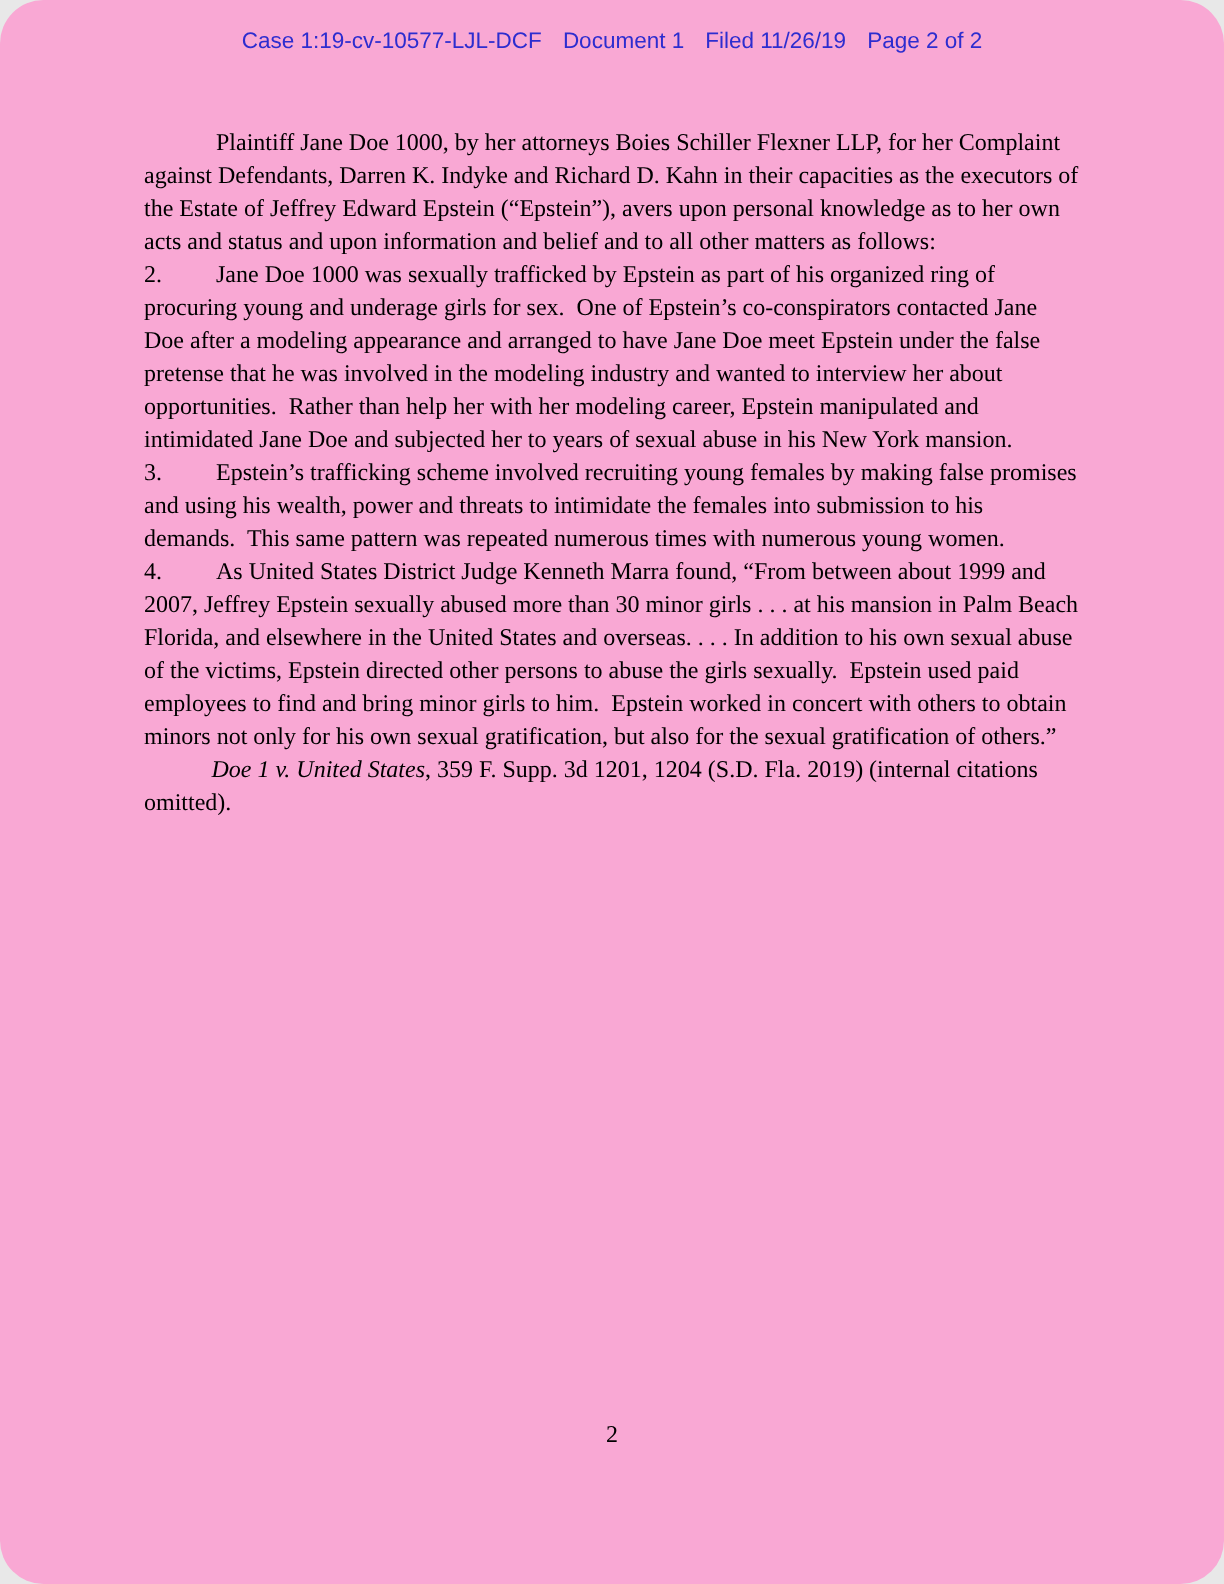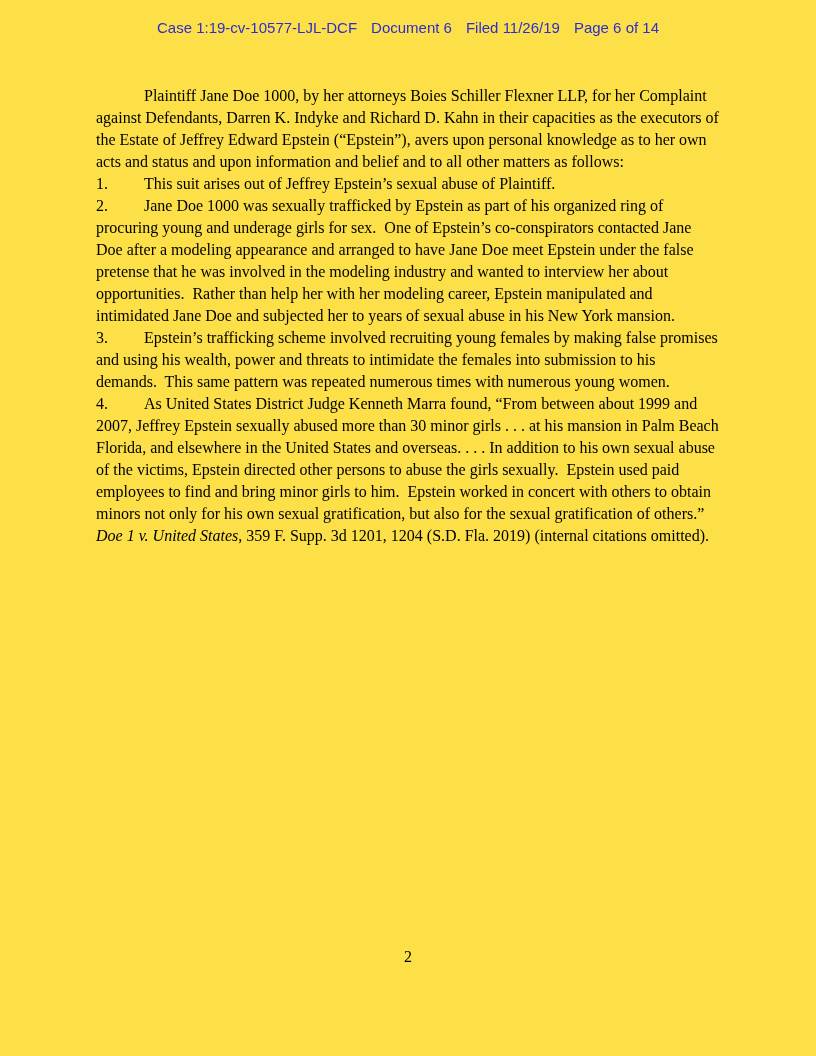--- a/index.html
+++ b/index.html
@@ -2,24 +2,25 @@
 <html><head>
 <meta charset="utf-8">
 <style>
   * { margin: 0; padding: 0; box-sizing: border-box; }
   html, body { background: #e8e8e8; }
   .page {
     position: relative;
     width: 816px;
     height: 1056px;
     margin: 0 auto;
-    background: #fde047;
+    background: #f9a8d4;
     font-family: "Liberation Serif", "DejaVu Serif", serif;
     color: #000000;
     overflow: hidden;
+    border-radius: 29px;
   }
   .pacer-header {
     position: absolute;
     top: 19px;
     left: 0;
     right: 0;
     display: flex;
     justify-content: center;
     gap: 14px;
     font-family: "Liberation Sans", "DejaVu Sans", sans-serif;
@@ -45,45 +46,44 @@
   }
   .section-heading {
     text-align: center;
     font-weight: bold;
   }
   .section-heading span {
     text-decoration: underline;
     text-decoration-thickness: 1.5px;
     text-underline-offset: 3px;
   }
-  .italic { font-style: italic; }
+  .italic { font-style: italic; margin-left: 45px; }
   .page-number {
     position: absolute;
     top: 948px;
     left: 0;
     right: 0;
     text-align: center;
     font-size: 16px;
   }
 </style>
 </head>
 <body>
 
 <div class="page">
 
   <div class="pacer-header">
     <span>Case 1:19-cv-10577-LJL-DCF</span>
-    <span>Document 6</span>
+    <span>Document 1</span>
     <span>Filed 11/26/19</span>
-    <span>Page 6 of 14</span>
+    <span>Page 2 of 2</span>
   </div>
 
   <div class="content">
     <p class="indent-first"><span>Plaintiff Jane Doe 1000, by her attorneys Boies Schiller Flexner LLP, for her Complaint against Defendants, Darren K. Indyke and Richard D. Kahn in their capacities as the executors of the Estate of Jeffrey Edward Epstein (“Epstein”), avers upon personal knowledge as to her own acts and status and upon information and belief and to all other matters as follows:</span></p>
-    <p><span class="para-num">1.</span><span>This suit arises out of Jeffrey Epstein’s sexual abuse of Plaintiff.</span></p>
     <p><span class="para-num">2.</span><span>Jane Doe 1000 was sexually trafficked by Epstein as part of his organized ring of procuring young and underage girls for sex.  One of Epstein’s co-conspirators contacted Jane Doe after a modeling appearance and arranged to have Jane Doe meet Epstein under the false pretense that he was involved in the modeling industry and wanted to interview her about opportunities.  Rather than help her with her modeling career, Epstein manipulated and intimidated Jane Doe and subjected her to years of sexual abuse in his New York mansion.</span></p>
     <p><span class="para-num">3.</span><span>Epstein’s trafficking scheme involved recruiting young females by making false promises and using his wealth, power and threats to intimidate the females into submission to his demands.  This same pattern was repeated numerous times with numerous young women.</span></p>
     <p><span class="para-num">4.</span><span>As United States District Judge Kenneth Marra found, “From between about 1999 and 2007, Jeffrey Epstein sexually abused more than 30 minor girls . . . at his mansion in Palm Beach Florida, and elsewhere in the United States and overseas. . . . In addition to his own sexual abuse of the victims, Epstein directed other persons to abuse the girls sexually.  Epstein used paid employees to find and bring minor girls to him.  Epstein worked in concert with others to obtain minors not only for his own sexual gratification, but also for the sexual gratification of others.” </span><span class="italic">Doe 1 v. United States</span><span>, 359 F. Supp. 3d 1201, 1204 (S.D. Fla. 2019) (internal citations omitted).</span></p>
   </div>
 
   <div class="page-number">2</div>
 
 </div>
 
 </body></html>

